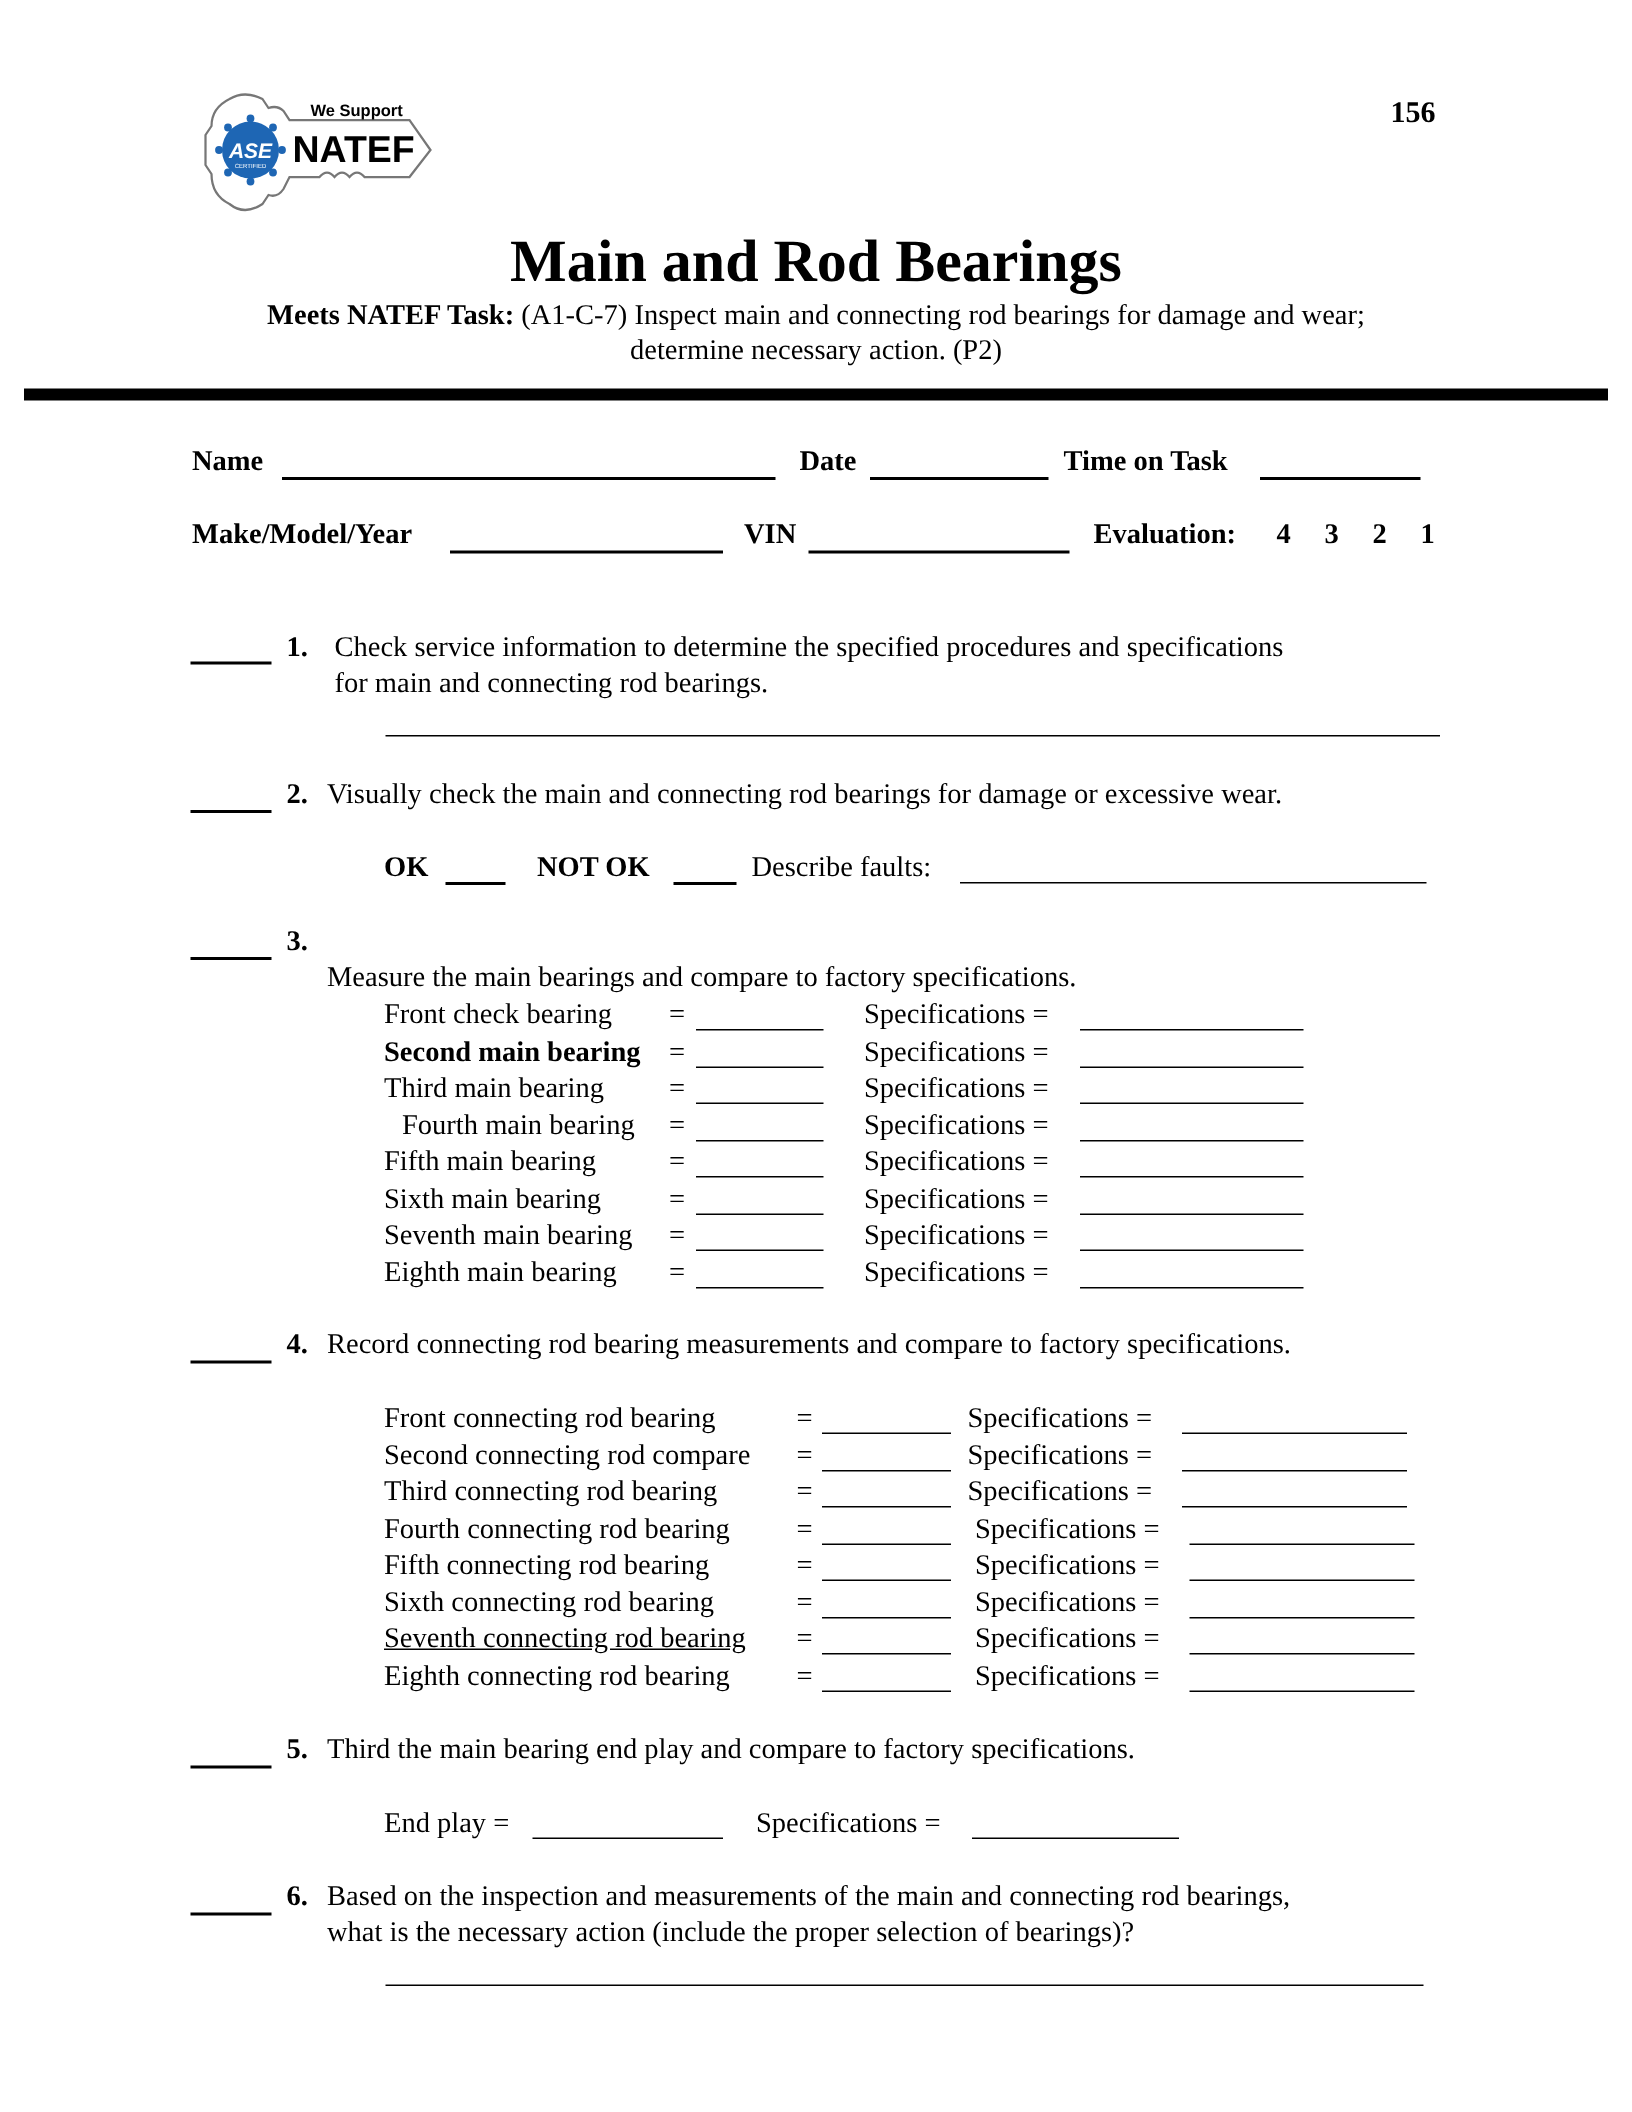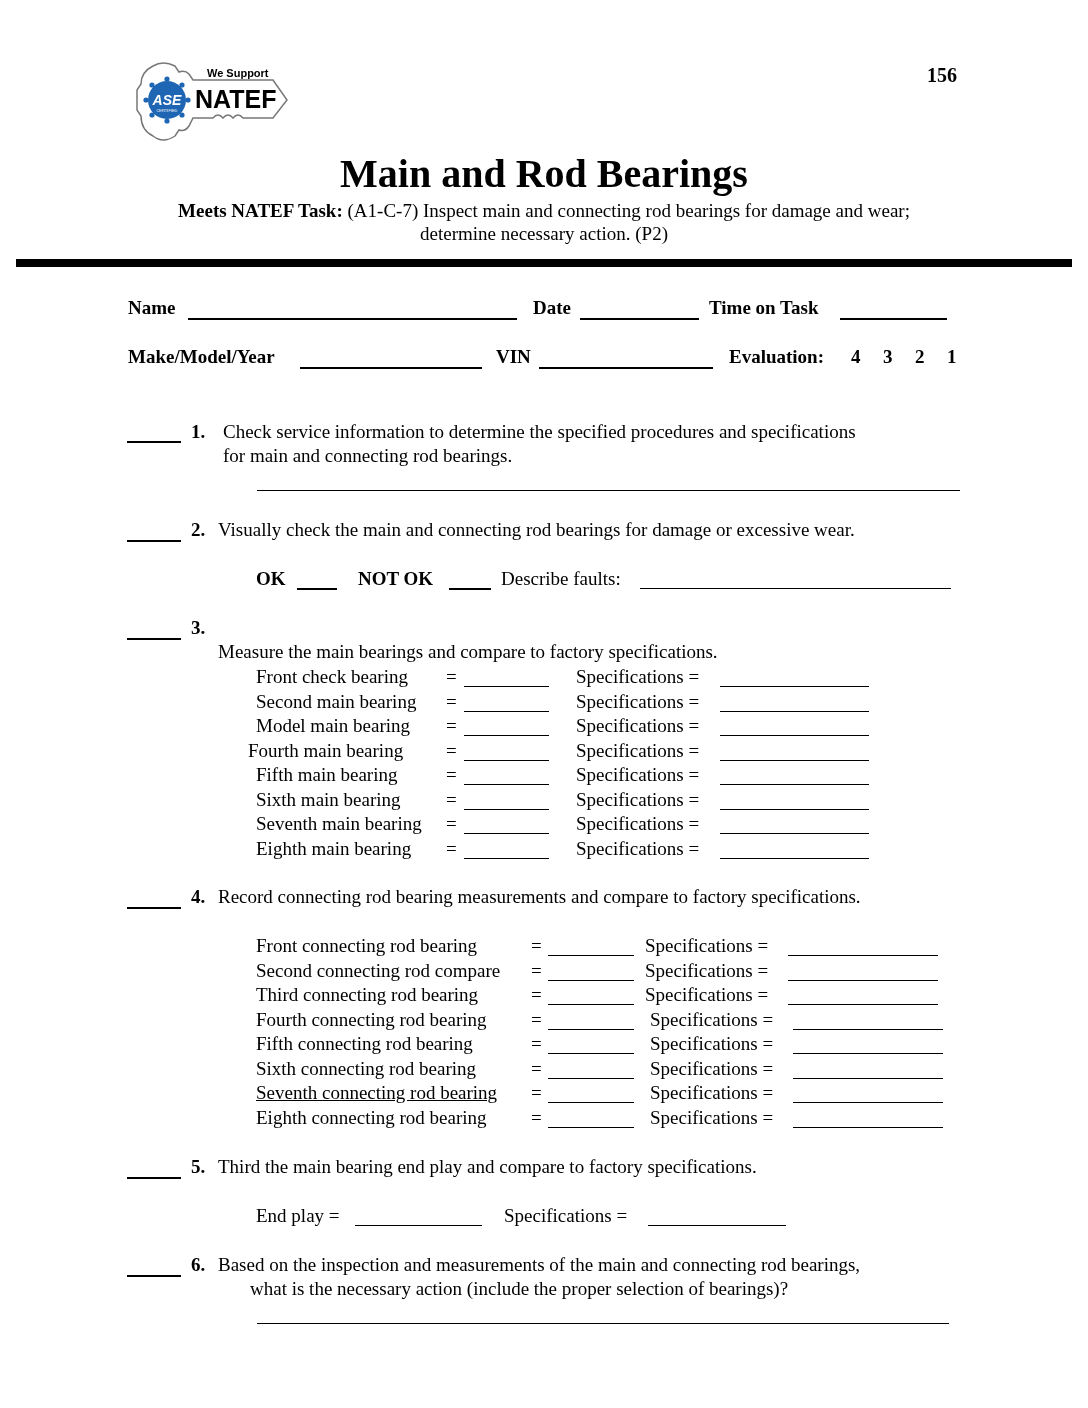--- a/index.html
+++ b/index.html
@@ -86,35 +86,35 @@
 <div class="abs t19" style="left:218px;top:617px;margin-top:24px;">Measure the main bearings and compare to factory specifications.</div>
 <div id="main-bearing-list">
     <div>
       <div class="abs t19" style="left:256px;top:666px;">Front check bearing</div>
       <div class="abs t19" style="left:446px;top:666px;">=</div>
       <div class="ul" style="left:464px;top:686px;width:85px;"></div>
       <div class="abs t19" style="left:576px;top:666px;">Specifications =</div>
       <div class="ul" style="left:720px;top:686px;width:149px;"></div>
     </div>
     <div>
-      <div class="abs t19" style="left:256px;top:690.5px;">Second main bearing</div>
+      <div class="abs t19" style="left:256px;top:690.5px;font-weight:bold;">Second main bearing</div>
       <div class="abs t19" style="left:446px;top:690.5px;">=</div>
       <div class="ul" style="left:464px;top:710.5px;width:85px;"></div>
       <div class="abs t19" style="left:576px;top:690.5px;">Specifications =</div>
       <div class="ul" style="left:720px;top:710.5px;width:149px;"></div>
     </div>
     <div>
-      <div class="abs t19" style="left:256px;top:715px;">Model main bearing</div>
+      <div class="abs t19" style="left:256px;top:715px;">Third main bearing</div>
       <div class="abs t19" style="left:446px;top:715px;">=</div>
       <div class="ul" style="left:464px;top:735px;width:85px;"></div>
       <div class="abs t19" style="left:576px;top:715px;">Specifications =</div>
       <div class="ul" style="left:720px;top:735px;width:149px;"></div>
     </div>
     <div>
-      <div class="abs t19" style="left:248px;top:739.5px;">Fourth main bearing</div>
+      <div class="abs t19" style="left:268px;top:739.5px;">Fourth main bearing</div>
       <div class="abs t19" style="left:446px;top:739.5px;">=</div>
       <div class="ul" style="left:464px;top:759.5px;width:85px;"></div>
       <div class="abs t19" style="left:576px;top:739.5px;">Specifications =</div>
       <div class="ul" style="left:720px;top:759.5px;width:149px;"></div>
     </div>
     <div>
       <div class="abs t19" style="left:256px;top:764px;">Fifth main bearing</div>
       <div class="abs t19" style="left:446px;top:764px;">=</div>
       <div class="ul" style="left:464px;top:784px;width:85px;"></div>
       <div class="abs t19" style="left:576px;top:764px;">Specifications =</div>
@@ -209,14 +209,14 @@
 <div class="abs t19 b" style="left:191px;top:1156px;">5.</div>
 <div class="abs t19" style="left:218px;top:1156px;">Third the main bearing end play and compare to factory specifications.</div>
 <div class="abs t19" style="left:256px;top:1205px;">End play =</div>
 <div class="ul" style="left:355px;top:1225px;width:127px;"></div>
 <div class="abs t19" style="left:504px;top:1205px;">Specifications =</div>
 <div class="ul" style="left:648px;top:1225px;width:138px;"></div>
 
 <div class="ul2" style="left:127px;top:1275px;width:54px;"></div>
 <div class="abs t19 b" style="left:191px;top:1254px;">6.</div>
 <div class="abs t19" style="left:218px;top:1254px;">Based on the inspection and measurements of the main and connecting rod bearings,</div>
-<div class="abs t19" style="left:218px;top:1278px;margin-left:32px;">what is the necessary action (include the proper selection of bearings)?</div>
+<div class="abs t19" style="left:218px;top:1278px;">what is the necessary action (include the proper selection of bearings)?</div>
 <div class="ul" style="left:257px;top:1323px;width:692px;"></div>
 
 </body></html>

